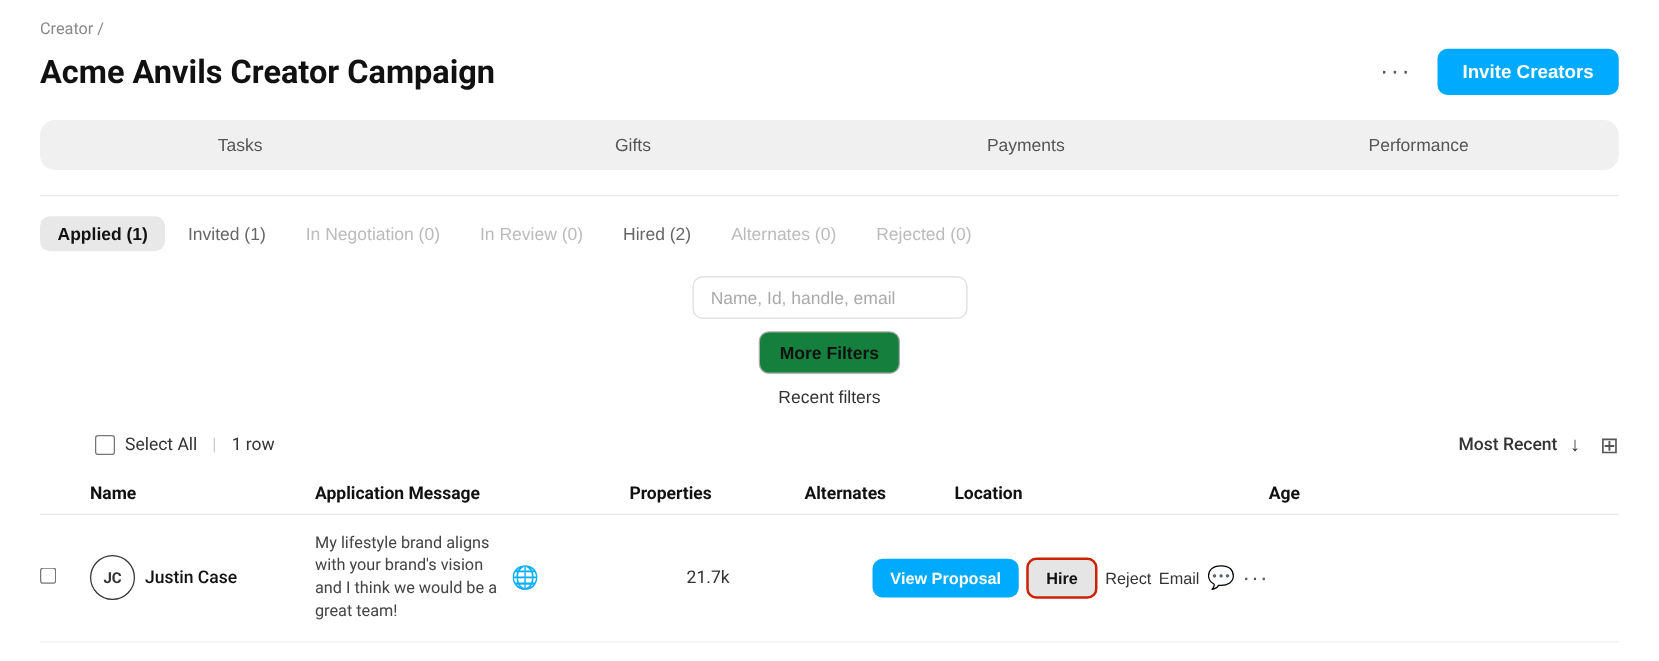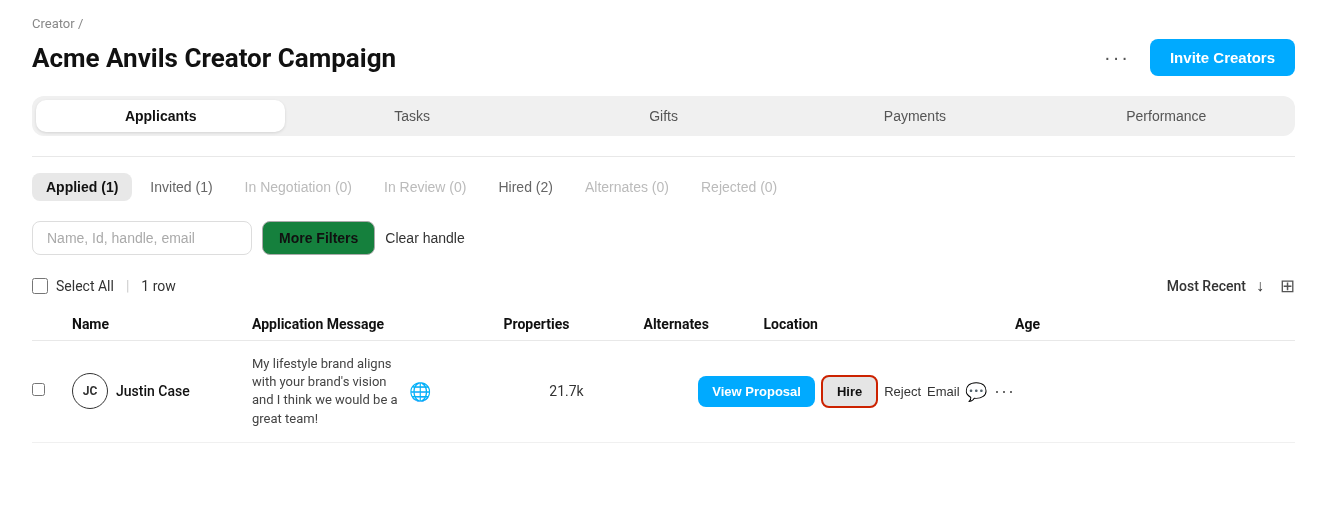--- a/index.html
+++ b/index.html
@@ -109,20 +109,21 @@
       font-weight: 700;
     }
     .sub-tab.muted {
       color: #bbb;
     }
     .filters-row {
       display: flex;
       align-items: center;
       gap: 10px;
       margin-bottom: 20px;
+      flex-direction: column;
     }
     .search-input {
       border: 1.5px solid #ddd;
       border-radius: 8px;
       padding: 8px 14px;
       font-size: 14px;
       width: 220px;
       color: #333;
       outline: none;
     }
@@ -143,20 +144,21 @@
       font-size: 14px;
       cursor: pointer;
       color: #333;
       font-weight: 500;
     }
     .list-header {
       display: flex;
       align-items: center;
       justify-content: space-between;
       margin-bottom: 12px;
+      margin-left: 44px;
     }
     .select-all-row {
       display: flex;
       align-items: center;
       gap: 8px;
       font-size: 14px;
       color: #333;
     }
     .select-all-row input[type=checkbox] {
       width: 16px;
@@ -313,21 +315,20 @@
 
   <div class="header-row">
     <h1 class="page-title">Acme Anvils Creator Campaign</h1>
     <div class="header-actions">
       <button class="more-btn">···</button>
       <button class="invite-btn">Invite Creators</button>
     </div>
   </div>
 
   <div class="tabs-nav">
-    <button class="tab-item active">Applicants</button>
     <button class="tab-item">Tasks</button>
     <button class="tab-item">Gifts</button>
     <button class="tab-item">Payments</button>
     <button class="tab-item">Performance</button>
   </div>
 
   <hr class="divider">
 
   <div class="sub-tabs">
     <button class="sub-tab active">Applied (1)</button>
@@ -335,21 +336,21 @@
     <button class="sub-tab muted">In Negotiation (0)</button>
     <button class="sub-tab muted">In Review (0)</button>
     <button class="sub-tab">Hired (2)</button>
     <button class="sub-tab muted">Alternates (0)</button>
     <button class="sub-tab muted">Rejected (0)</button>
   </div>
 
   <div class="filters-row">
     <input class="search-input" type="text" placeholder="Name, Id, handle, email" style="">
     <button class="more-filters-btn">More Filters</button>
-    <button class="clear-filters-btn">Clear handle</button>
+    <button class="clear-filters-btn">Recent filters</button>
   </div>
 
   <div class="list-header">
     <div class="select-all-row">
       <input type="checkbox" style="">
       <span>Select All</span>
       <span class="pipe">|</span>
       <span>1 row</span>
     </div>
     <div class="sort-row">

